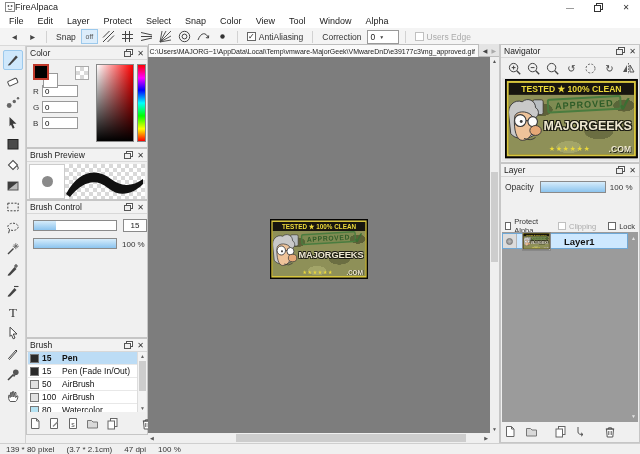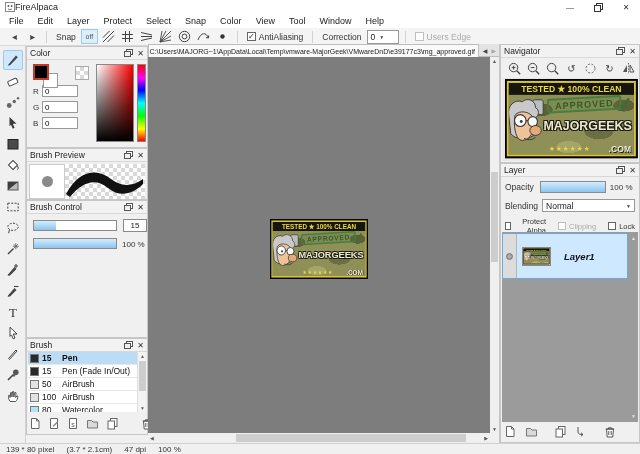--- a/index.html
+++ b/index.html
@@ -15,21 +15,21 @@
   .menu-item { font-size:9px; padding:0 7px; line-height:14px; color:#222; }
   .toolbar { position:absolute; left:0; top:28px; width:640px; height:18px; background:#f4f4f4; border-bottom:1px solid #d9d9d9; display:flex; align-items:center; padding-left:6px; gap:2px; }
   .tbtn { width:16px; height:14px; display:flex; align-items:center; justify-content:center; font-size:6px; color:#444; letter-spacing:-1px; }
   .vsep { width:1px; height:12px; background:#d2d2d2; margin:0 4px; }
   .tlabel { font-size:8.5px; color:#333; margin:0 3px; }
   .snapbtn { width:17px; height:15px; border:1px solid transparent; display:flex; align-items:center; justify-content:center; }
   .snapbtn.on { background:#dcedfb; border:1px solid #9cc9ec; }
   .snap-off-txt { font-size:7px; color:#555; }
   .chk { display:flex; align-items:center; gap:3px; margin:0 3px; }
   .chk .box { width:9px; height:9px; border:1px solid #666; background:#fff; display:flex; align-items:center; justify-content:center; font-size:8px; color:#222; line-height:8px; }
-  .chk .lbl { font-size:8.5px; color:#333;text-align:right; }
+  .chk .lbl { font-size:8.5px; color:#333; }
   .chk.dis .box { border-color:#c0c0c0; }
   .chk.dis .lbl { color:#ababab; }
   .dropdown { height:14px; background:#fff; border:1px solid #999; display:flex; align-items:center; font-size:8.5px; padding:0 3px; gap:4px; }
   .dropdown .arr { font-size:5px; color:#444; }
 
   
   .tool-column { position:absolute; left:0; top:46px; width:26px; bottom:11px; background:#f0f0f0; border-right:1px solid #d0d0d0; padding-top:3px; }
   .tool { width:20px; height:20px; margin:1px auto; display:flex; align-items:center; justify-content:center; border:1px solid transparent; border-radius:2px; }
   .tool.sel { background:#cfe8fc; border:1px solid #9cc9ec; }
 
@@ -127,21 +127,21 @@
   .nav-toolbar { position:absolute; left:1px; right:1px; top:14px; height:19px; display:flex; align-items:center; gap:2px; padding-left:4px; }
   .nav-btn { width:17px; height:16px; display:flex; align-items:center; justify-content:center; font-size:10px; color:#444; }
   .nav-preview { position:absolute; left:1px; right:1px; top:33px; bottom:1px; background:#e8e8e8; overflow:hidden; }
   .p-layer { top:119px; bottom:0; }
   .lrow { position:absolute; left:4px; right:4px; display:flex; align-items:center; }
   .lbl8 { font-size:8.5px; color:#333; }
   .l-opacity-slider { width:66px; height:12px; border:1px solid #8a8a8a; background:linear-gradient(#d6ecfb,#8cc4ee); margin-left:6px; }
   .l-blend-dd { flex:1; margin-left:4px; height:13px; background:#fff; border:1px solid #999; display:flex; align-items:center; font-size:8.5px; padding:0 3px; }
   .l-blend-dd .arr { margin-left:auto; font-size:5px; color:#444; }
   .layer-list { position:absolute; left:1px; right:1px; top:68px; bottom:20px; background:#9b9b9b; overflow:hidden; }
-  .layer-row { position:absolute; left:0; right:10px; top:1px; height:46px; background:#cde8ff; border:1px solid #6fa8d6; display:flex; align-items:center;font-style:italic; }
+  .layer-row { position:absolute; left:0; right:10px; top:1px; height:16px; background:#cde8ff; border:1px solid #6fa8d6; display:flex; align-items:center; }
   .vis-cell { width:14px; height:100%; background:#dcdcdc; border-right:1px solid #b5b5b5; display:flex; align-items:center; justify-content:center; }
   .vis-dot { width:7px; height:7px; border-radius:50%; background:radial-gradient(#bbb,#8b8b8b); border:1px solid #777; }
   .layer-thumb { position:relative; width:27px; height:17px; margin-left:6px; background:#fff; outline:1px solid #888; overflow:hidden; flex:none; }
   .layer-name { font-weight:bold; font-size:9.5px; margin-left:14px; color:#111; }
   .ll-ar { position:absolute; right:2px; font-size:5px; color:#e2e2e2; }
 
   
   .statusbar { position:absolute; left:0; right:0; bottom:0; height:11px; background:#f0f0f0; border-top:1px solid #cfcfcf; display:flex; align-items:center; gap:12px; padding-left:6px; }
   .statusbar span { font-size:8px; color:#333; }
 </style>
@@ -174,21 +174,21 @@
     <span class="menu-item">File</span>
     <span class="menu-item">Edit</span>
     <span class="menu-item">Layer</span>
     <span class="menu-item">Protect</span>
     <span class="menu-item">Select</span>
     <span class="menu-item">Snap</span>
     <span class="menu-item">Color</span>
     <span class="menu-item">View</span>
     <span class="menu-item">Tool</span>
     <span class="menu-item">Window</span>
-    <span class="menu-item">Help</span>
+    <span class="menu-item">Alpha</span>
   </div>
 
   <div class="toolbar">
     <span class="tbtn">
         <span>◀|</span>
       </span>
     <span class="tbtn">
         <span>|▶</span>
       </span>
     <span class="vsep"></span>
@@ -644,27 +644,20 @@
         <svg width="9" height="8" viewBox="0 0 9 8">
             <rect x="2.5" y="0.5" width="6" height="5" fill="#fff" stroke="#555"></rect>
             <rect x="0.5" y="2.5" width="6" height="5" fill="#f0f0f0" stroke="#555"></rect>
           </svg>
         <span class="close">✕</span>
       </div>
       <div class="lrow" style="top:17px;">
         <span class="lbl8">Opacity</span>
         <div class="l-opacity-slider"></div>
         <span class="lbl8" style="margin-left:4px; font-size:8px;">100 %</span>
-      </div>
-      <div class="lrow" style="top:35px;">
-        <span class="lbl8">Blending</span>
-        <div class="l-blend-dd">
-          <span>Normal</span>
-          <span class="arr">▼</span>
-        </div>
       </div>
       <div class="lrow" style="top:53px; gap:8px;">
         <span class="chk" style="margin:0;">
           <span class="box" style="width:8px;height:8px;"></span>
           <span class="lbl" style="font-size:7.5px;">Protect Alpha</span>
         </span>
         <span class="chk dis" style="margin:0 0 0 4px;">
           <span class="box" style="width:8px;height:8px;"></span>
           <span class="lbl" style="font-size:7.5px;">Clipping</span>
         </span>

